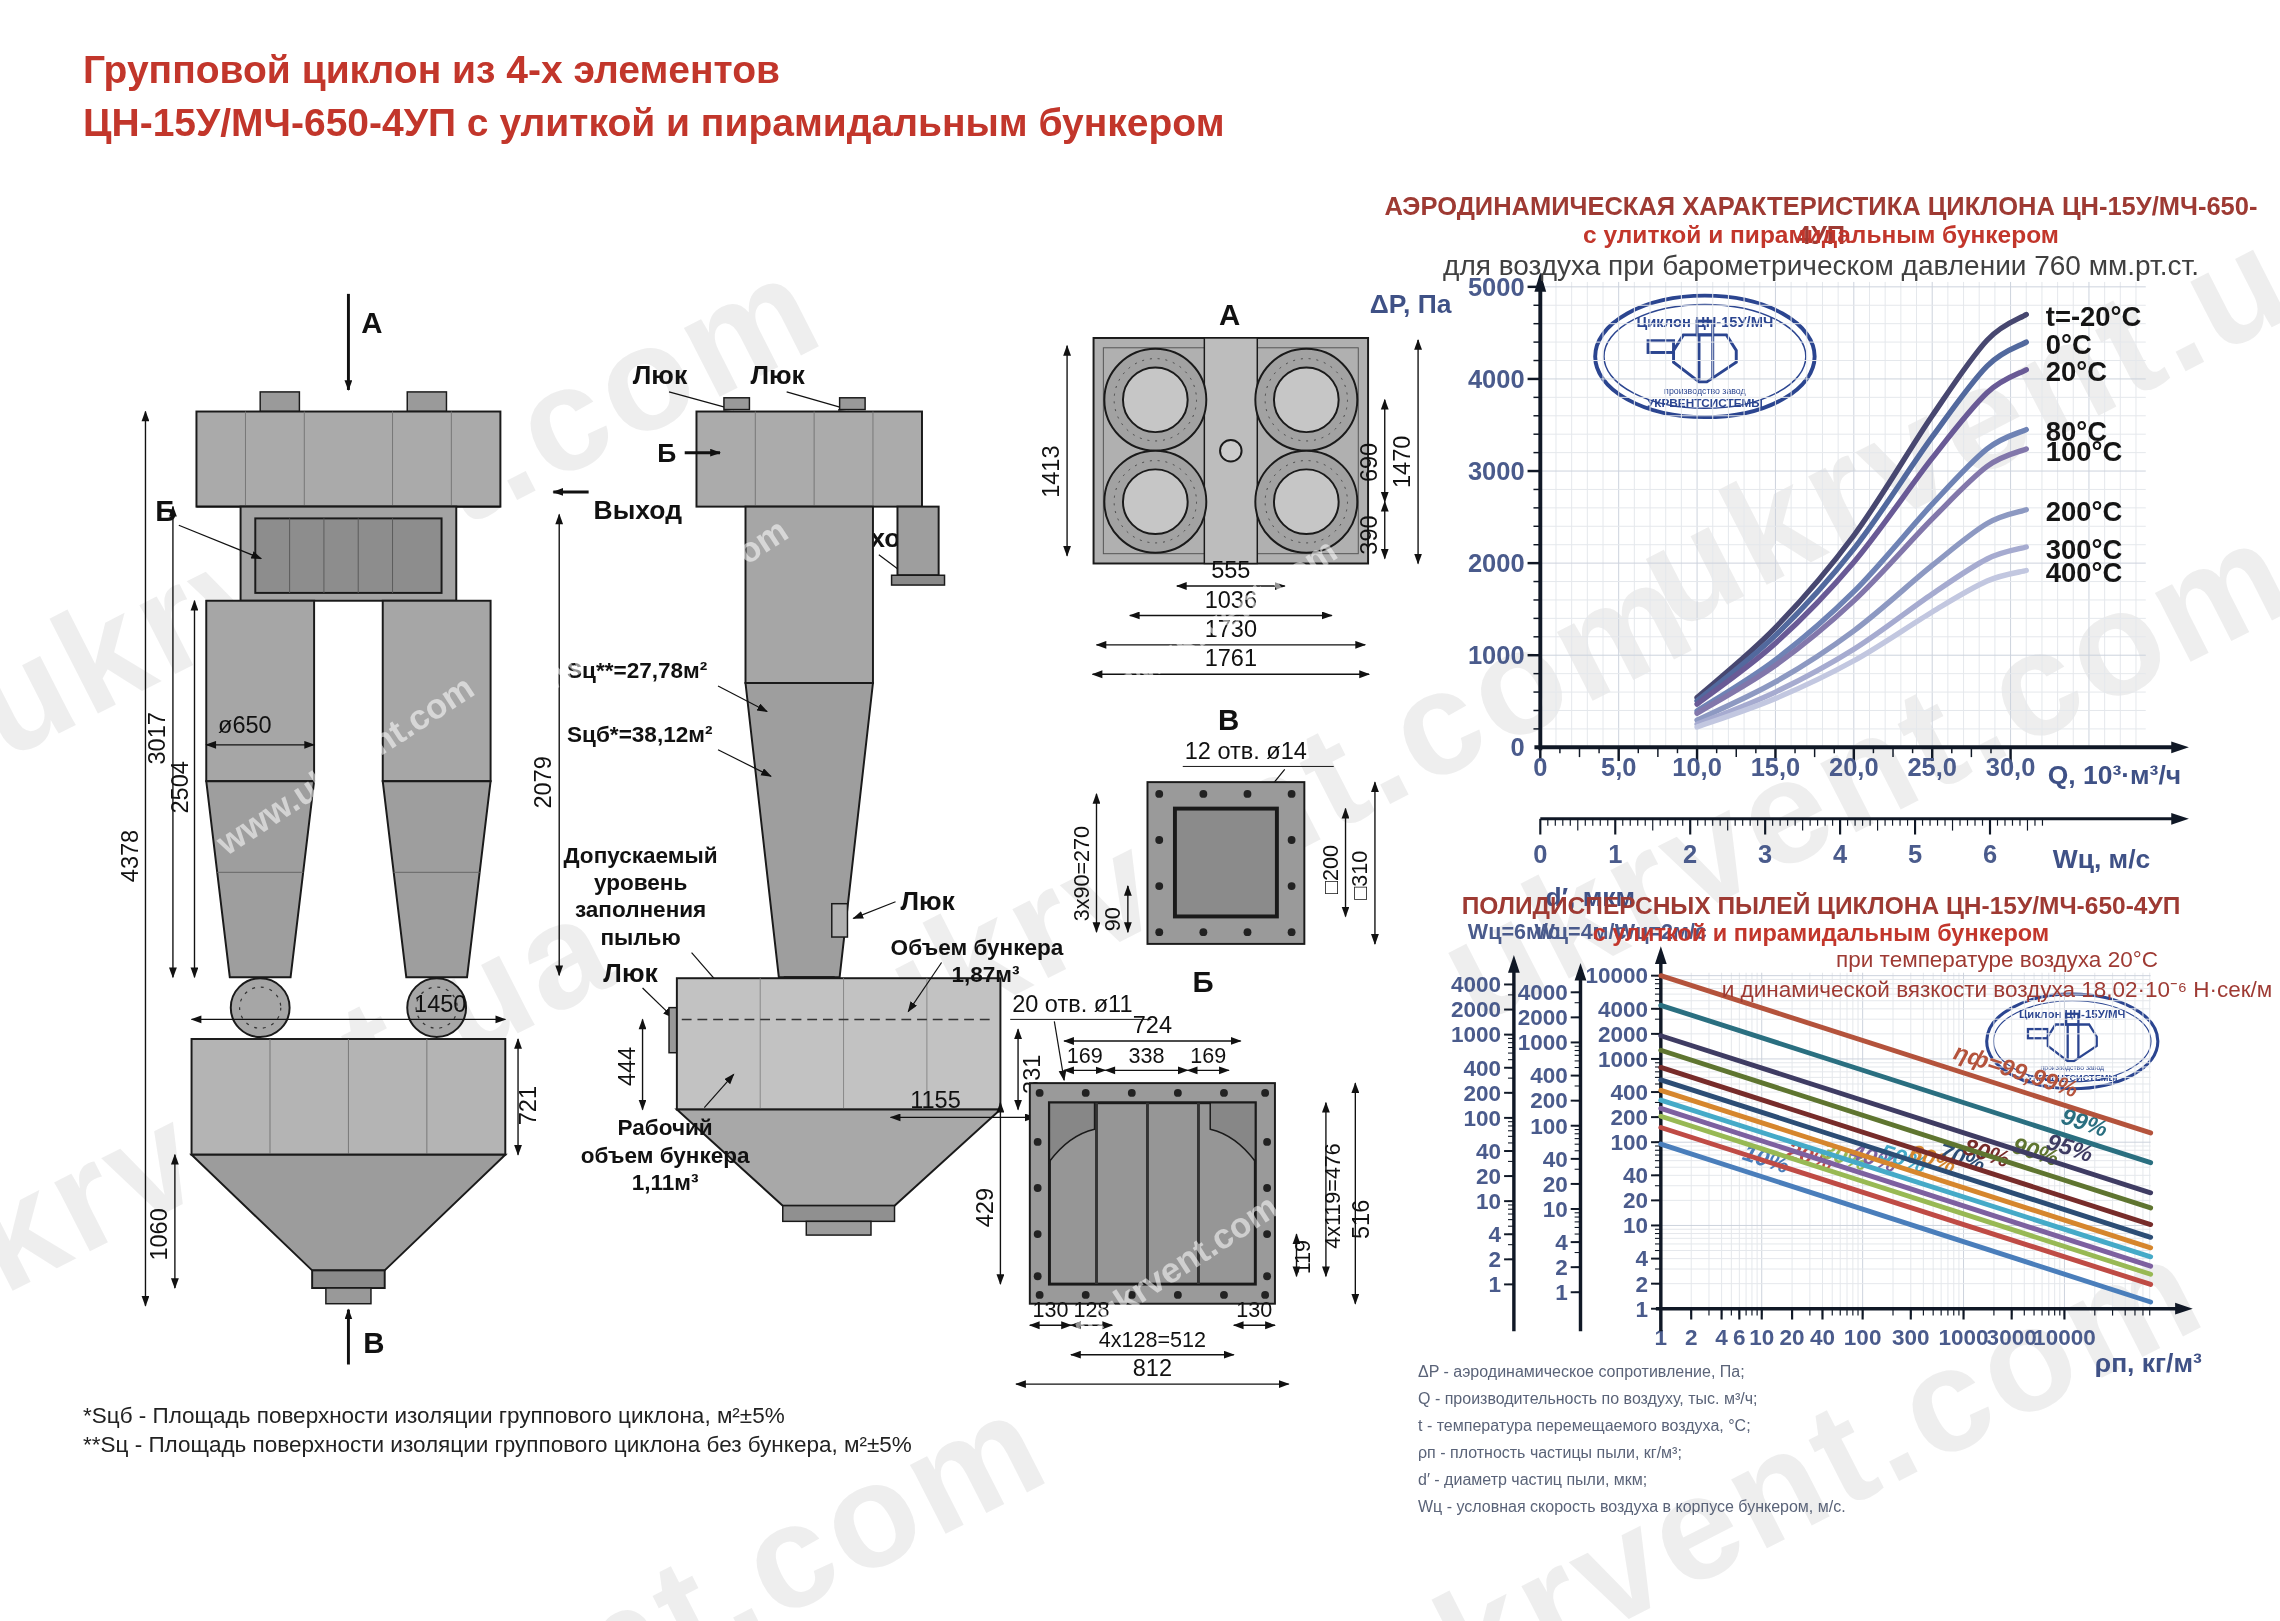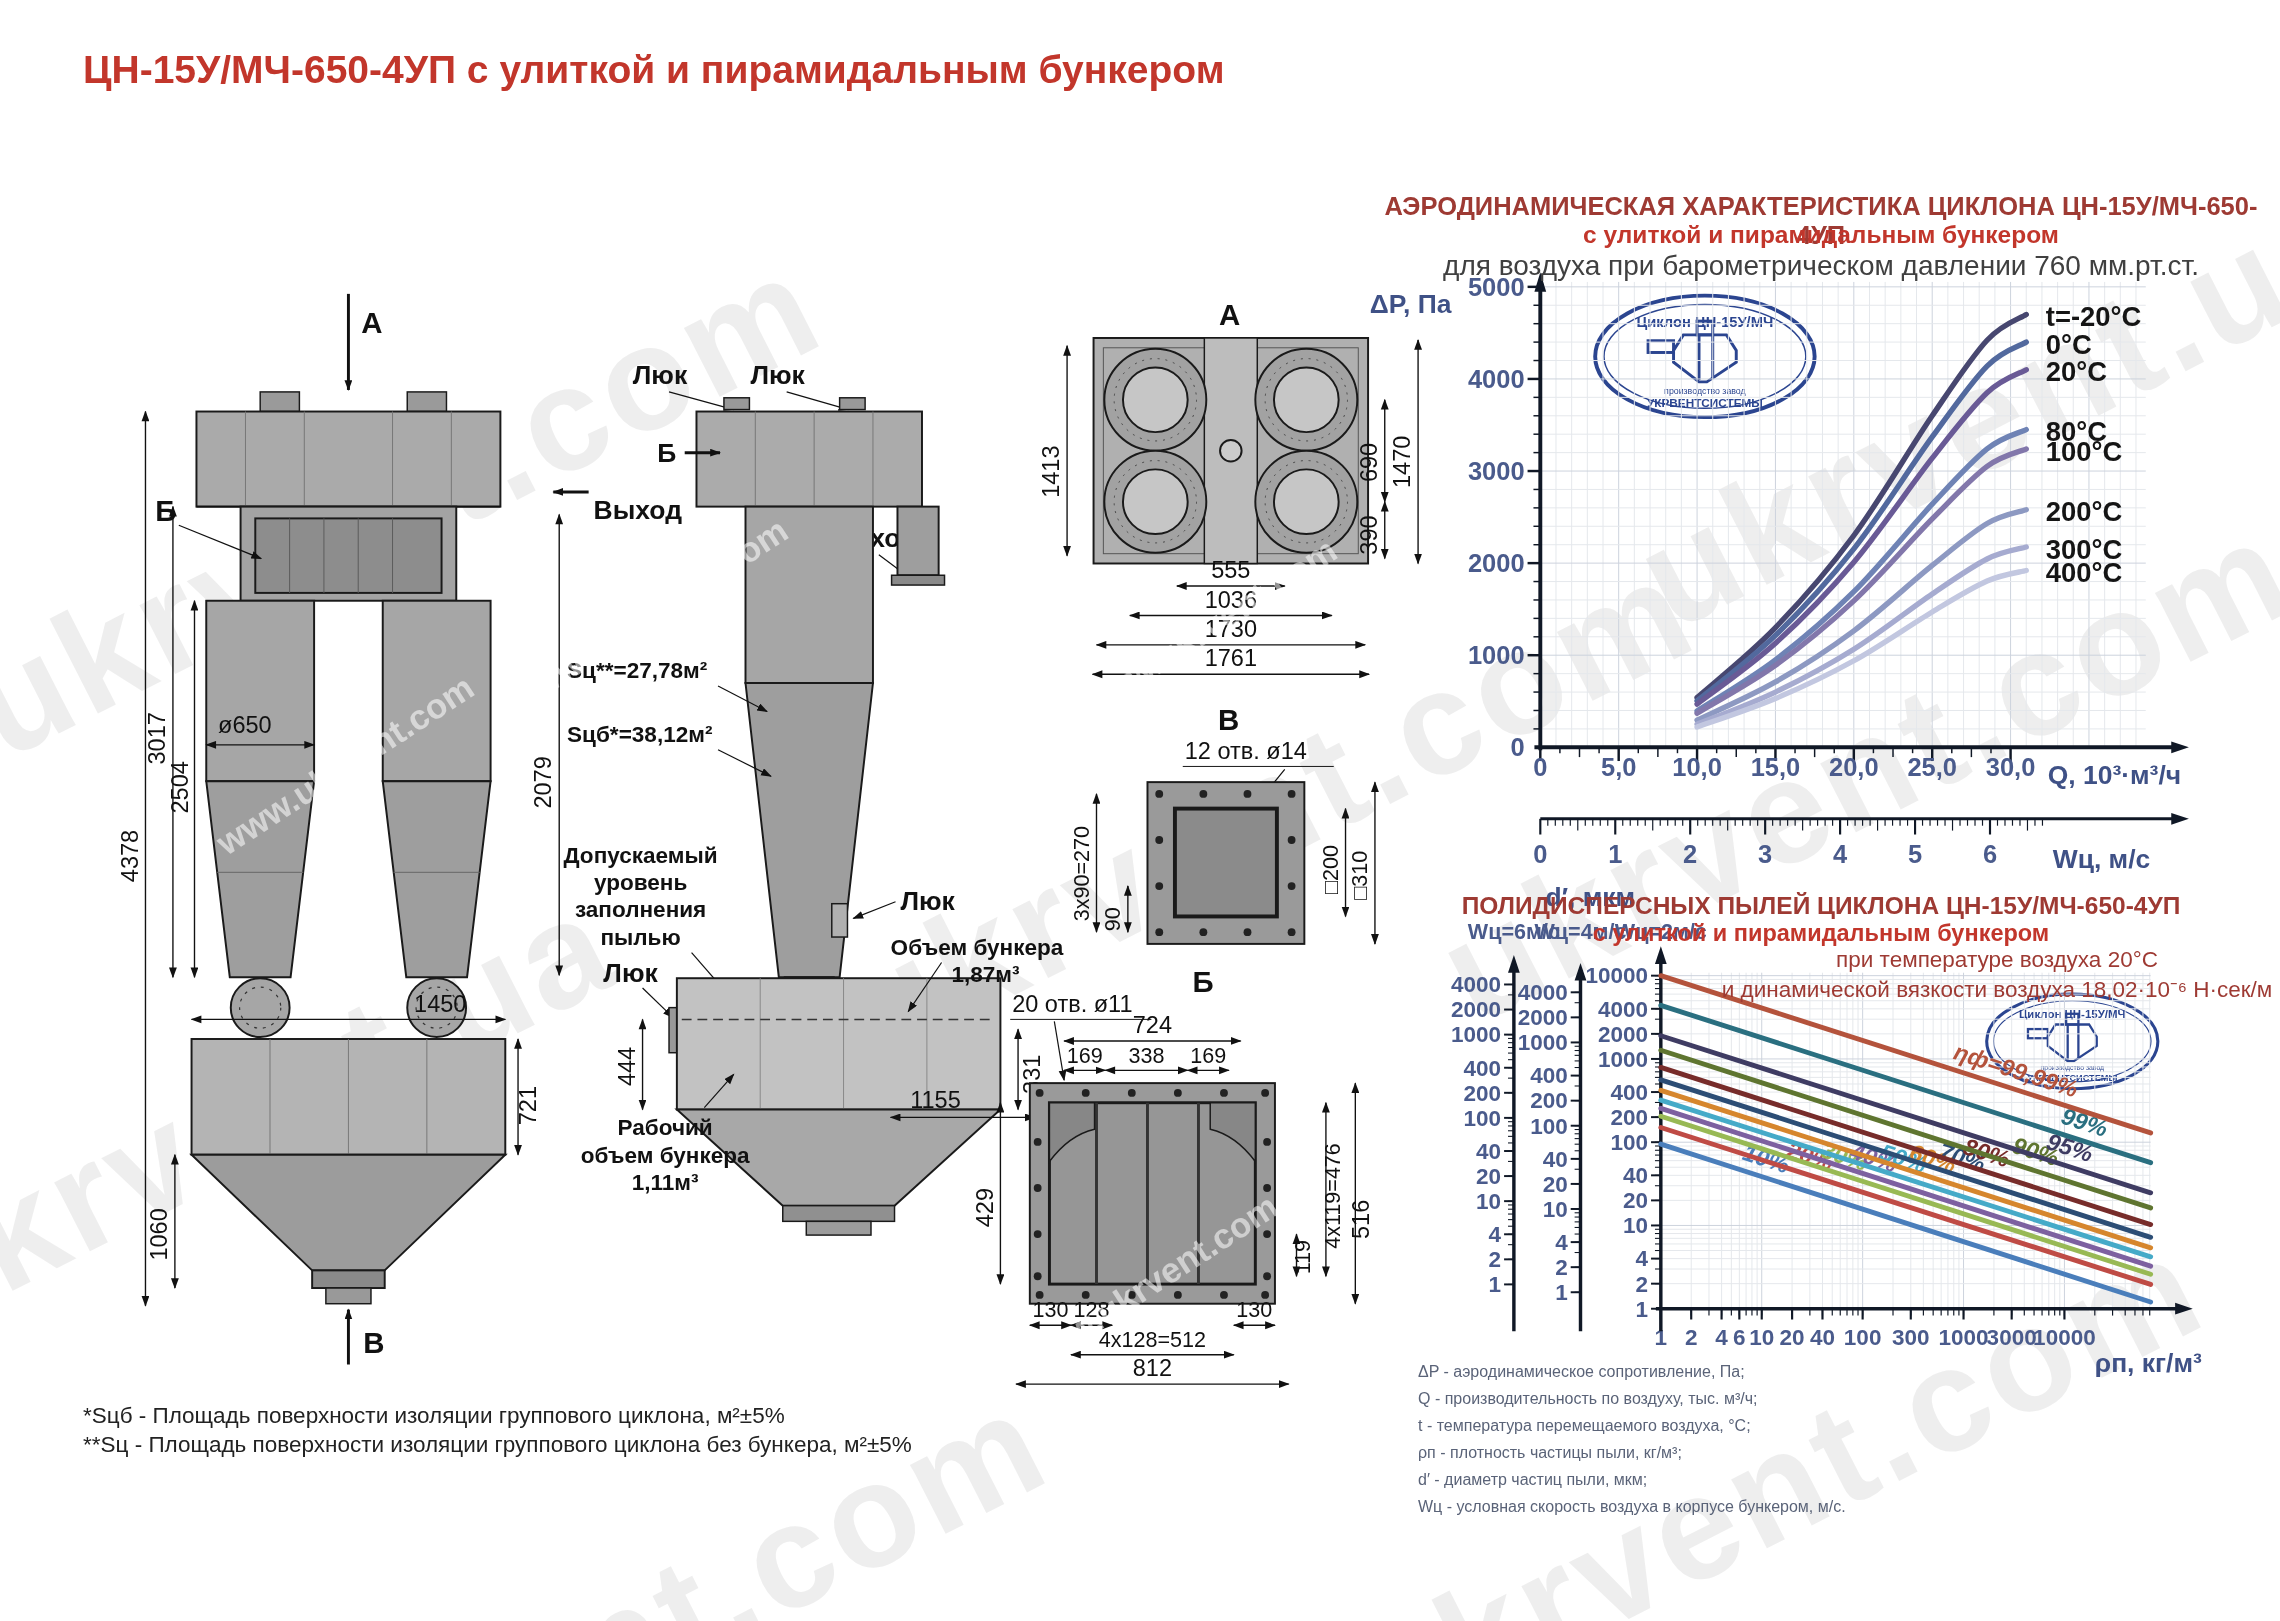--- a/index.html
+++ b/index.html
@@ -66,20 +66,21 @@
   <span class="wm wm-big" style="left:804px;top:725px;transform:rotate(-27deg)">ukrvent.com</span>
   <span class="wm wm-big" style="left:1921px;top:1656px;transform:rotate(-27deg)">ukrvent.ua</span>
   <span class="wm wm-big" style="left:1313px;top:1402px;transform:rotate(-27deg)">ukrvent.com</span>
   <span class="wm wm-big" style="left:1402px;top:686px;transform:rotate(-27deg)">ukrvent.com</span>
   <span class="wm wm-small" style="left:196px;top:745px;transform:rotate(-33deg)">www.ukrvent.com</span>
   <span class="wm wm-small" style="left:510px;top:588px;transform:rotate(-33deg)">www.ukrvent.com</span>
   <span class="wm wm-small" style="left:1059px;top:608px;transform:rotate(-33deg)">www.ukrvent.com</span>
   <span class="wm wm-small" style="left:1000px;top:1264px;transform:rotate(-33deg)">www.ukrvent.com</span>
 
   <div class="main-title">
+    <div>Групповой циклон из 4-х элементов</div>
     <div>ЦН-15У/МЧ-650-4УП с улиткой и пирамидальным бункером</div>
   </div>
 
   <svg id="drw" width="1353" height="1157" viewBox="0 0 1380 1180">
     <defs>
       <marker id="ae" markerWidth="12" markerHeight="9" refX="10" refY="4" orient="auto" markerUnits="userSpaceOnUse">
         <path d="M0,0 L11,4 L0,8 Z" fill="#111"></path>
       </marker>
       <marker id="as" markerWidth="12" markerHeight="9" refX="1" refY="4" orient="auto" markerUnits="userSpaceOnUse">
         <path d="M11,0 L0,4 L11,8 Z" fill="#111"></path>

